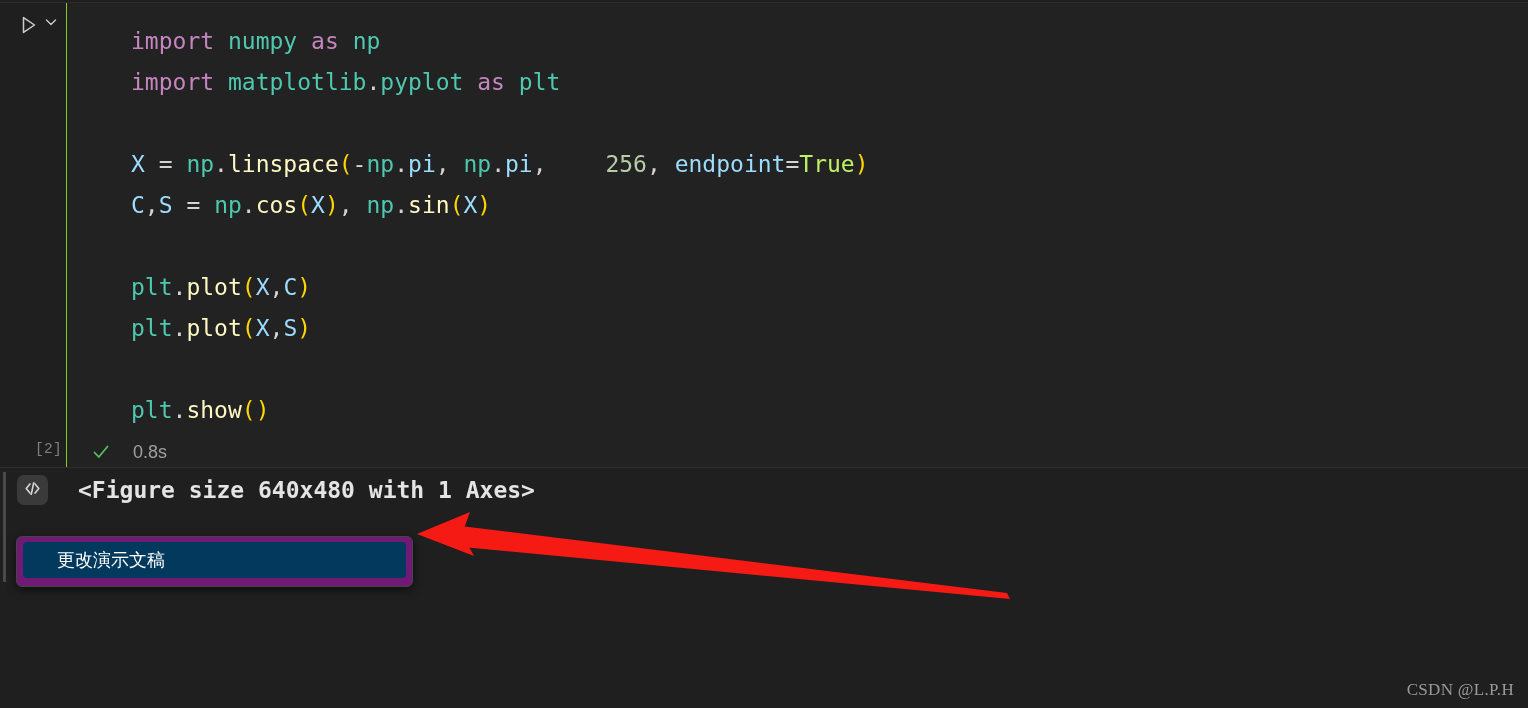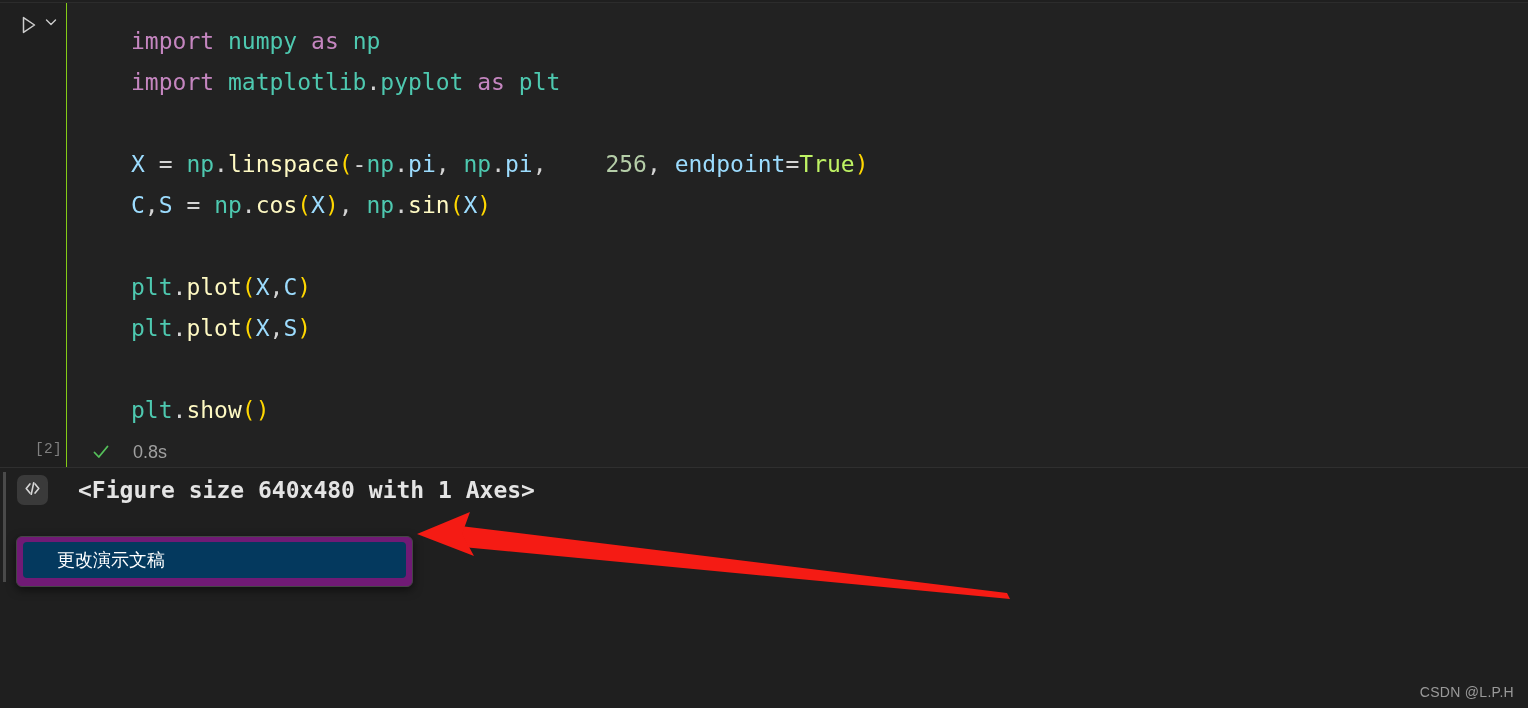--- a/index.html
+++ b/index.html
@@ -199,22 +199,22 @@
     width: 1528px; height: 708px;
     pointer-events: none;
     z-index: 40;
   }
 
   
   .watermark {
     position: absolute;
     right: 14px; bottom: 8px;
     color: #9a9a9a;
-    font-size: 14px;
-    font-family: Liberation Sans, sans-serif;
+    font-size: 17px;
+    font-family: Liberation Serif, serif;
     letter-spacing: 0.3px;
   }
 </style>
 </head>
 <body>
 
 <div id="root">
 
   <div class="focus-strip code"></div>
   <div class="focus-strip out"></div>

